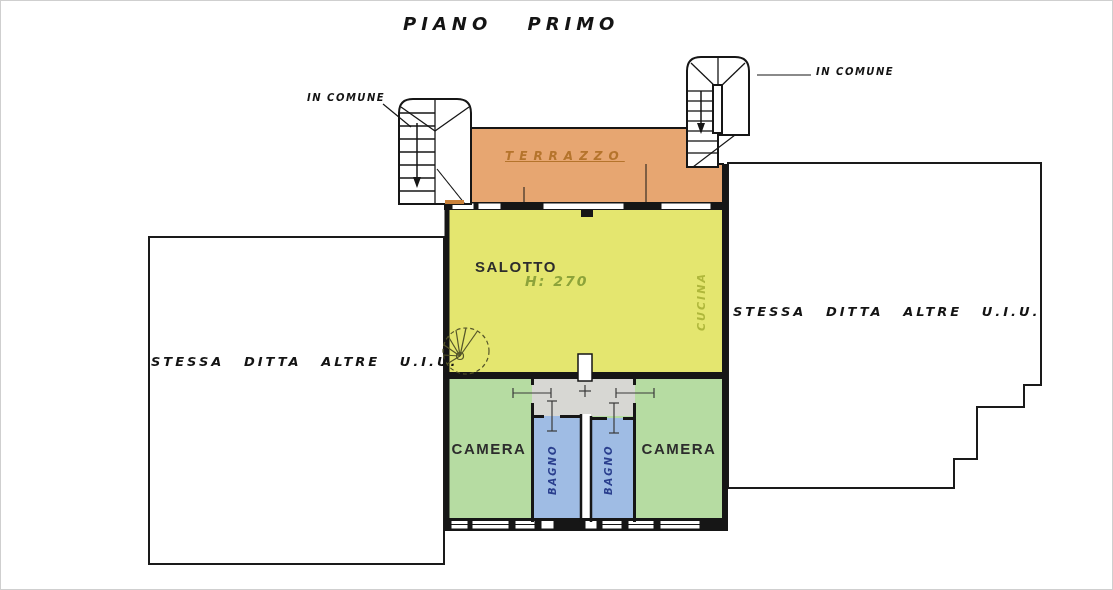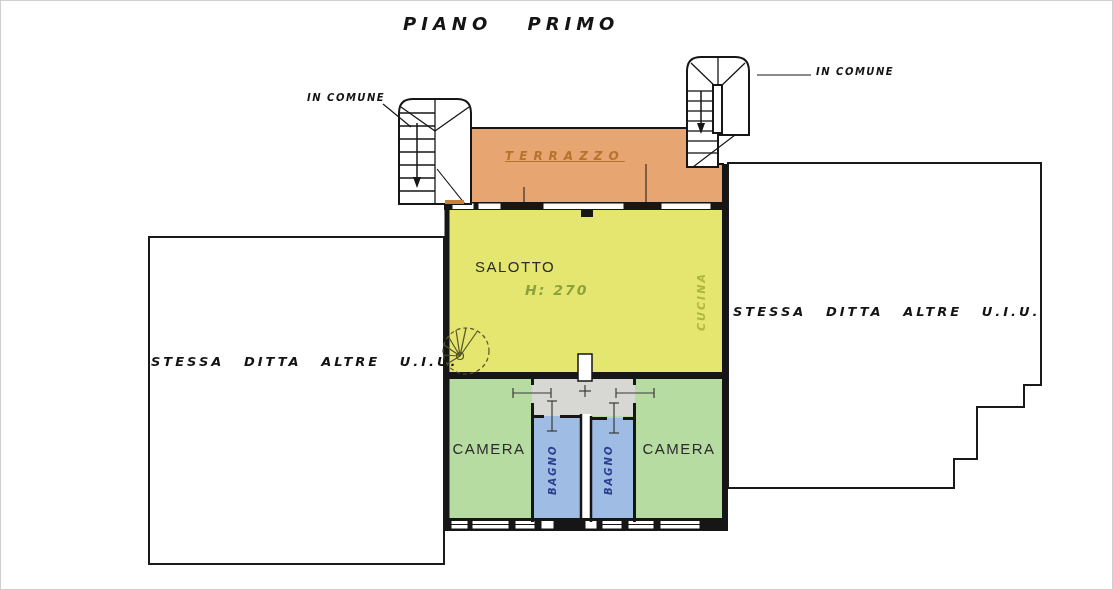--- a/index.html
+++ b/index.html
@@ -4,27 +4,27 @@
 <style>
   html,body{margin:0;padding:0;background:#fff;}
   .canvas{
     position:relative;width:1113px;height:590px;background:#ffffff;
     border:1px solid #cfcfcf;box-sizing:border-box;overflow:hidden;
     font-family:"DejaVu Sans",sans-serif;
   }
   .plan-svg{position:absolute;left:0;top:0;}
   .lbl{position:absolute;white-space:nowrap;color:#141414;}
   .hand{font-style:italic;font-weight:bold;font-family:"DejaVu Sans",sans-serif;}
-  .clean{font-family:"Liberation Sans",sans-serif;font-weight:400;color:#2d2d2d;}
+  .clean{font-family:"Liberation Sans",sans-serif;font-weight:700;color:#2d2d2d;}
   .title{left:402px;top:12px;font-size:18px;letter-spacing:5px;word-spacing:24px;}
   .incomune-left{left:306px;top:91px;font-size:10px;letter-spacing:1.5px;}
   .incomune-right{left:815px;top:65px;font-size:10px;letter-spacing:1.5px;}
   .terrazzo{left:504px;top:148px;font-size:12px;letter-spacing:6px;color:#b5742c;text-decoration:underline;}
   .salotto{left:474px;top:257px;font-size:15px;letter-spacing:1.5px;}
-  .h270{left:524px;top:281px;font-size:14px;letter-spacing:2px;color:#8da33a;text-align:right;}
+  .h270{left:524px;top:272px;font-size:14px;letter-spacing:2px;color:#8da33a;text-align:right;}
   .vert{writing-mode:vertical-rl;transform:rotate(180deg);text-align:center;}
   .cucina{left:694px;top:268px;height:66px;font-size:11px;letter-spacing:2px;color:#afb73b;}
   .camera-left{left:445px;top:439px;width:86px;text-align:center;font-size:15px;letter-spacing:1.5px;}
   .camera-right{left:634px;top:439px;width:88px;text-align:center;font-size:15px;letter-spacing:1.5px;}
   .bagno-left{left:546px;top:438px;height:62px;font-size:10px;letter-spacing:2px;color:#2a3f8e;}
   .bagno-right{left:602px;top:438px;height:62px;font-size:10px;letter-spacing:2px;color:#2a3f8e;}
   .stessa-left{left:150px;top:353px;width:293px;text-align:center;font-size:13px;letter-spacing:3px;word-spacing:12px;}
   .stessa-right{left:732px;top:303px;width:284px;text-align:center;font-size:13px;letter-spacing:3px;word-spacing:12px;}
 </style>
 </head>

